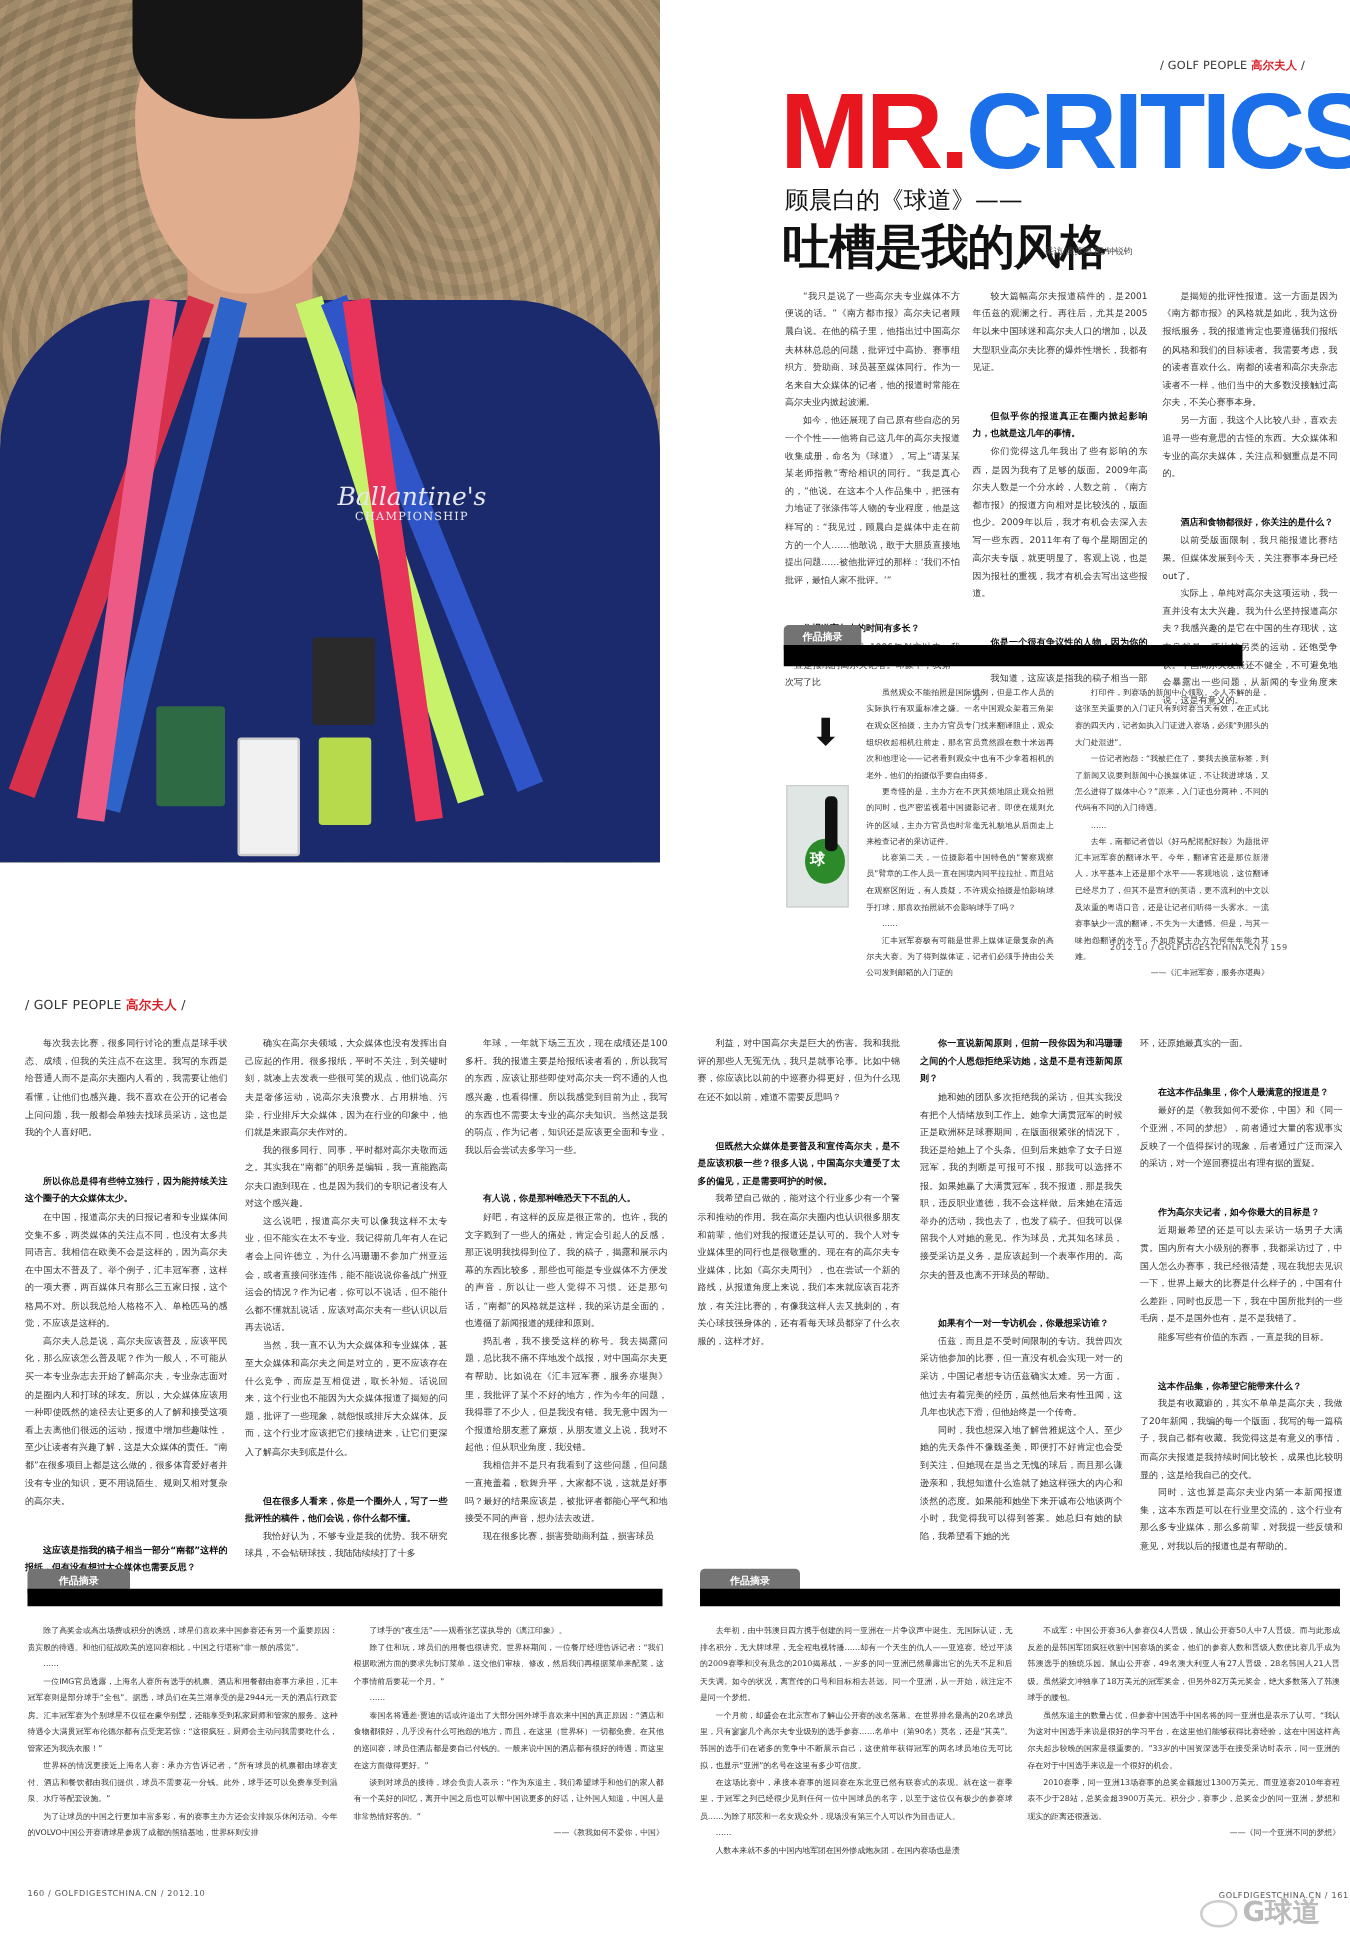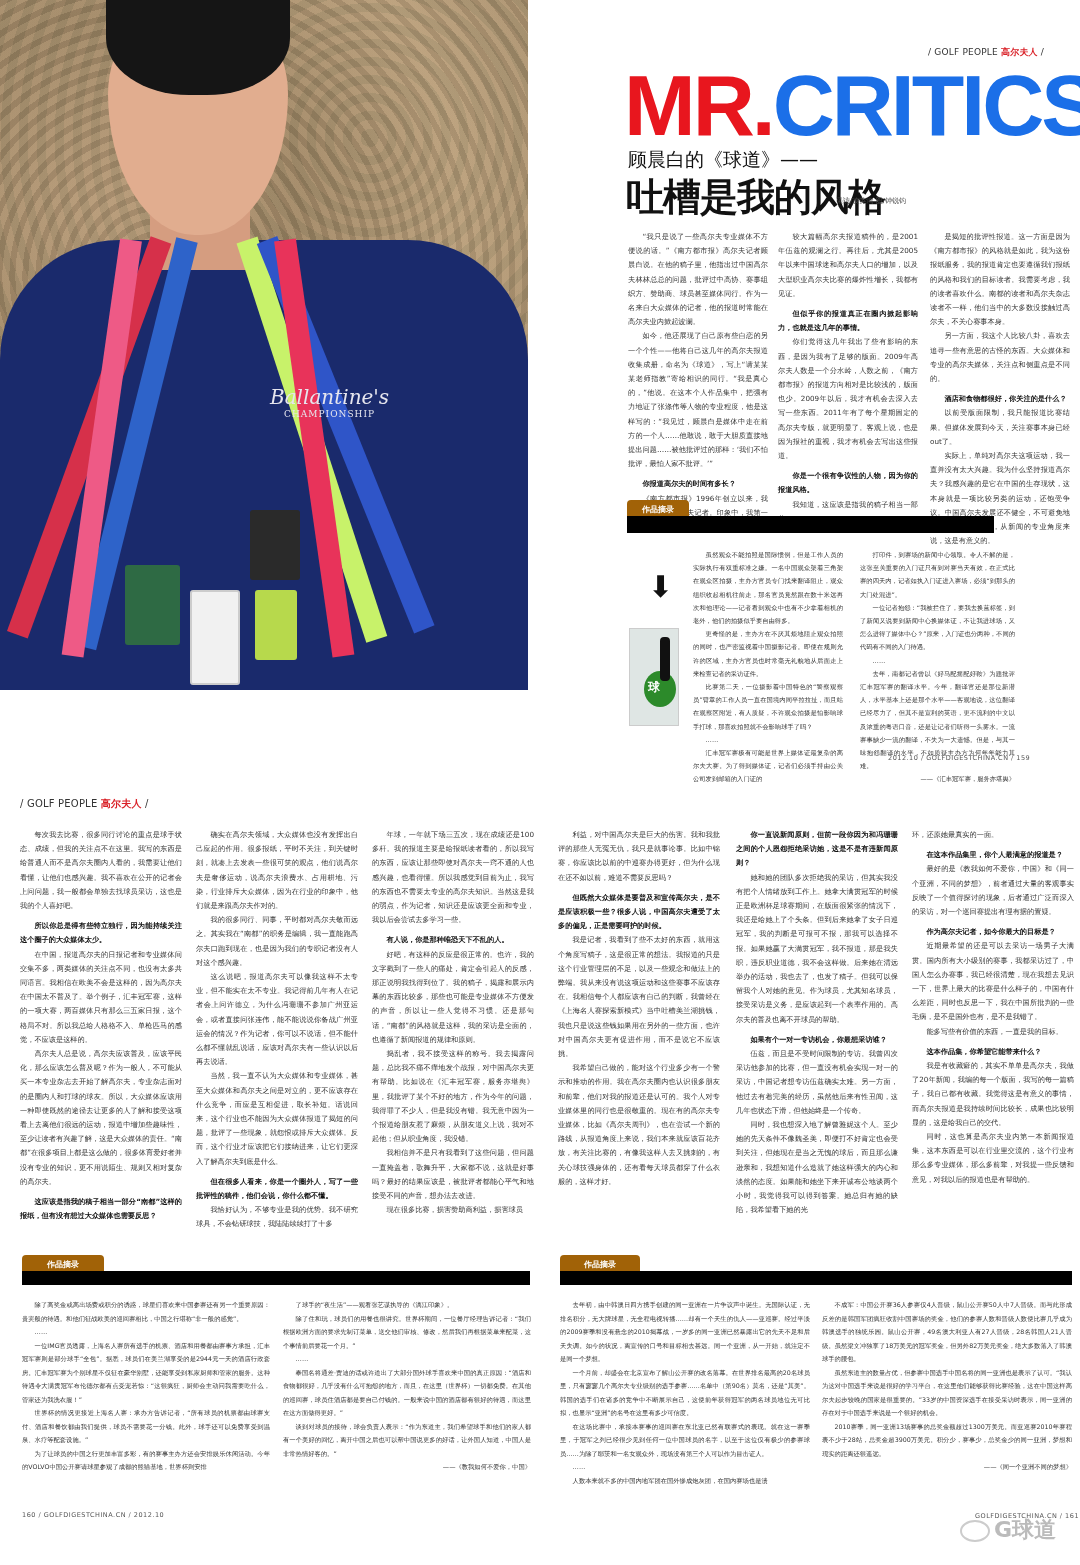--- a/index.html
+++ b/index.html
@@ -24,24 +24,24 @@
   .kicker{font-size:9px;color:#333;letter-spacing:.2px}
   .kicker .cn{color:#d91f26;font-weight:bold}
   .title{left:624px;top:62px;font-family:"Liberation Sans",sans-serif;font-weight:900;font-size:86px;line-height:1;letter-spacing:-3px}
   .title .mr{color:#e8161e}
   .title .cr{color:#1b6fe8}
   .subt{left:628px;top:147px;font-size:19px;color:#111}
   .hl{left:626px;top:172px;font-size:38px;font-weight:900;color:#111;letter-spacing:-1px}
   .credit{left:836px;top:196px;font-size:7px;color:#444}
   .col{position:absolute;font-size:7.2px;line-height:14.2px;color:#333;text-align:justify}
   .col p{text-indent:2em;margin-bottom:0}
-  .col .q{font-weight:bold;color:#111;margin-top:6px;text-indent:2em}
+  .col .q{font-weight:bold;color:#111;margin-top:25px;text-indent:2em}
   .col .src{text-align:right;text-indent:0}
   .excerpt-bar{position:absolute;height:17px;background:#000}
-  .excerpt-tab{position:absolute;height:20px;background:#a16207;color:#fff;font-size:8px;font-weight:bold;border-radius:4px 4px 0 0;text-align:center;line-height:20px}
+  .excerpt-tab{position:absolute;height:20px;background:#737373;color:#fff;font-size:8px;font-weight:bold;border-radius:4px 4px 0 0;text-align:center;line-height:20px}
   .excerpt-tab:after{content:"";position:absolute;left:14px;bottom:-5px;border:5px solid transparent;border-top:5px solid #e2141b;border-bottom:0}
   .folio{font-size:6.5px;color:#555;letter-spacing:.5px}
   .arrow{left:648px;top:572px;font-size:30px;color:#111;line-height:1}
   .cover{left:629px;top:628px;width:50px;height:98px;background:#dfe6e4;border:1px solid #ccc}
   .cover .disc{position:absolute;left:14px;top:42px;width:32px;height:36px;border-radius:50%;background:#2c8a2a}
   .cover .fig{position:absolute;left:30px;top:8px;width:10px;height:44px;background:#111;border-radius:4px}
   .cover .q{position:absolute;left:18px;top:50px;color:#fff;font-size:12px;font-weight:bold}
   .wm{right:24px;top:1515px;font-size:22px;color:#bbb;font-weight:bold}
   .wm .bub{display:inline-block;width:30px;height:22px;border:2px solid #ccc;border-radius:50%;vertical-align:middle;margin-right:4px}
 </style>
@@ -167,21 +167,20 @@
   <p>……</p>
   <p>泰国名将通差·贾迪的话或许道出了大部分国外球手喜欢来中国的真正原因：“酒店和食物都很好，几乎没有什么可抱怨的地方，而且，在这里（世界杯）一切都免费。在其他的巡回赛，球员住酒店都是要自己付钱的。一般来说中国的酒店都有很好的待遇，而这里在这方面做得更好。”</p>
   <p>谈到对球员的接待，球会负责人表示：“作为东道主，我们希望球手和他们的家人都有一个美好的回忆，离开中国之后也可以帮中国说更多的好话，让外国人知道，中国人是非常热情好客的。”</p>
   <p class="src">——《教我如何不爱你，中国》</p>
 </div>
 <div class="abs folio" style="left:22px;top:1511px">160  /  GOLFDIGESTCHINA.CN  /  2012.10</div>
 
 <div class="col" style="left:558px;top:828px;width:162px">
   <p>利益，对中国高尔夫是巨大的伤害。我和我批评的那些人无冤无仇，我只是就事论事。比如中锦赛，你应该比以前的中巡赛办得更好，但为什么现在还不如以前，难道不需要反思吗？</p>
   <p class="q">但既然大众媒体是要普及和宣传高尔夫，是不是应该积极一些？很多人说，中国高尔夫遭受了太多的偏见，正是需要呵护的时候。</p>
-  <p>我是记者，我看到了些不太好的东西，就用这个角度写稿子，这是很正常的想法。我报道的只是这个行业管理层的不足，以及一些观念和做法上的弊端。我从来没有说这项运动和这些赛事不应该存在。我相信每个人都应该有自己的判断，我曾经在《上海名人赛探索新模式》当中吐槽美兰湖挑钱，我也只是说这些钱如果用在另外的一些方面，也许对中国高尔夫更有促进作用，而不是说它不应该挑。</p>
   <p>我希望自己做的，能对这个行业多少有一个警示和推动的作用。我在高尔夫圈内也认识很多朋友和前辈，他们对我的报道还是认可的。我个人对专业媒体里的同行也是很敬重的。现在有的高尔夫专业媒体，比如《高尔夫周刊》，也在尝试一个新的路线，从报道角度上来说，我们本来就应该百花齐放，有关注比赛的，有像我这样人去又挑刺的，有关心球技强身体的，还有看每天球员都穿了什么衣服的，这样才好。</p>
 </div>
 <div class="col" style="left:736px;top:828px;width:162px">
   <p class="q" style="margin-top:0">你一直说新闻原则，但前一段你因为和冯珊珊之间的个人恩怨拒绝采访她，这是不是有违新闻原则？</p>
   <p>她和她的团队多次拒绝我的采访，但其实我没有把个人情绪放到工作上。她拿大满贯冠军的时候正是欧洲杯足球赛期间，在版面很紧张的情况下，我还是给她上了个头条。但到后来她拿了女子日巡冠军，我的判断是可报可不报，那我可以选择不报。如果她赢了大满贯冠军，我不报道，那是我失职，违反职业道德，我不会这样做。后来她在清远举办的活动，我也去了，也发了稿子。但我可以保留我个人对她的意见。作为球员，尤其知名球员，接受采访是义务，是应该起到一个表率作用的。高尔夫的普及也离不开球员的帮助。</p>
   <p class="q">如果有个一对一专访机会，你最想采访谁？</p>
   <p>伍兹，而且是不受时间限制的专访。我曾四次采访他参加的比赛，但一直没有机会实现一对一的采访，中国记者想专访伍兹确实太难。另一方面，他过去有着完美的经历，虽然他后来有性丑闻，这几年也状态下滑，但他始终是一个传奇。</p>
   <p>同时，我也想深入地了解曾雅妮这个人。至少她的先天条件不像魏圣美，即便打不好肯定也会受到关注，但她现在是当之无愧的球后，而且那么谦逊亲和，我想知道什么造就了她这样强大的内心和淡然的态度。如果能和她坐下来开诚布公地谈两个小时，我觉得我可以得到答案。她总归有她的缺陷，我希望看下她的光</p>
 </div>
 <div class="col" style="left:912px;top:828px;width:162px">

